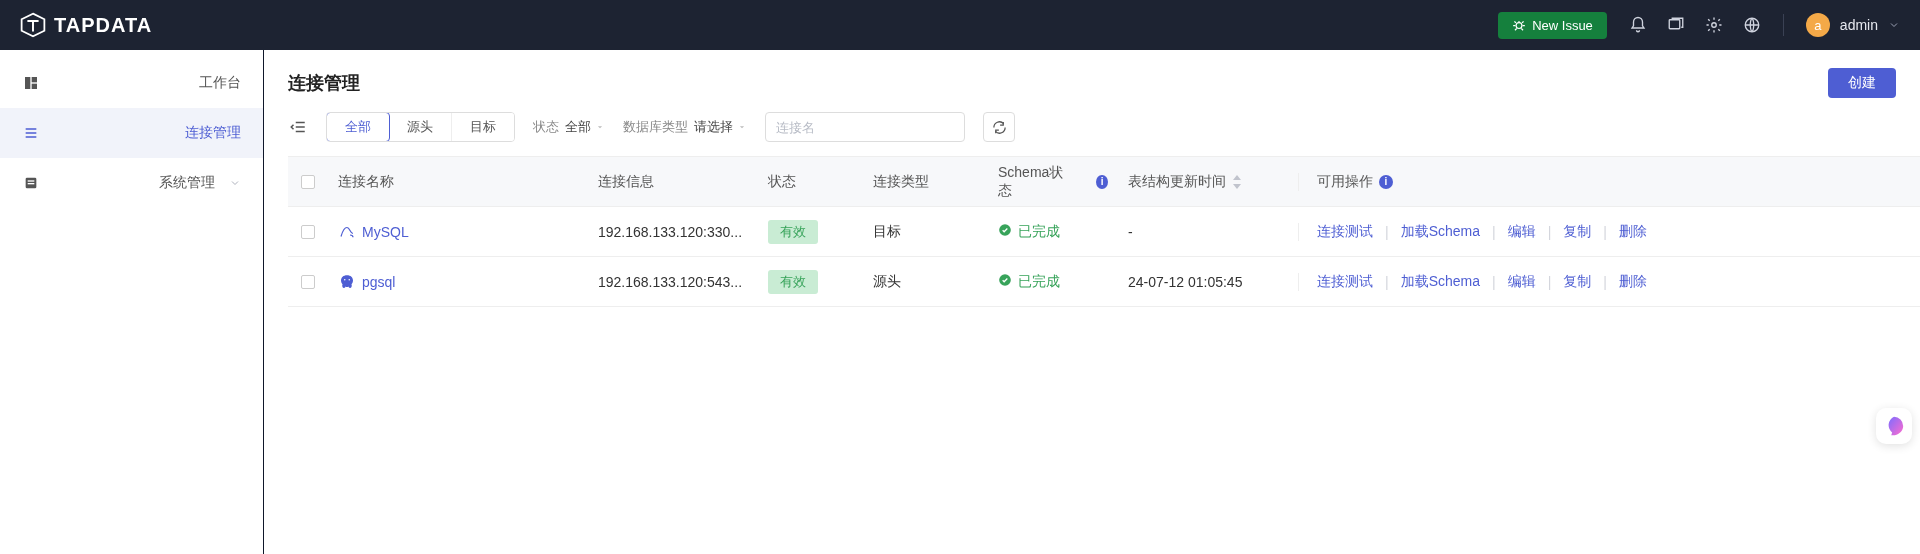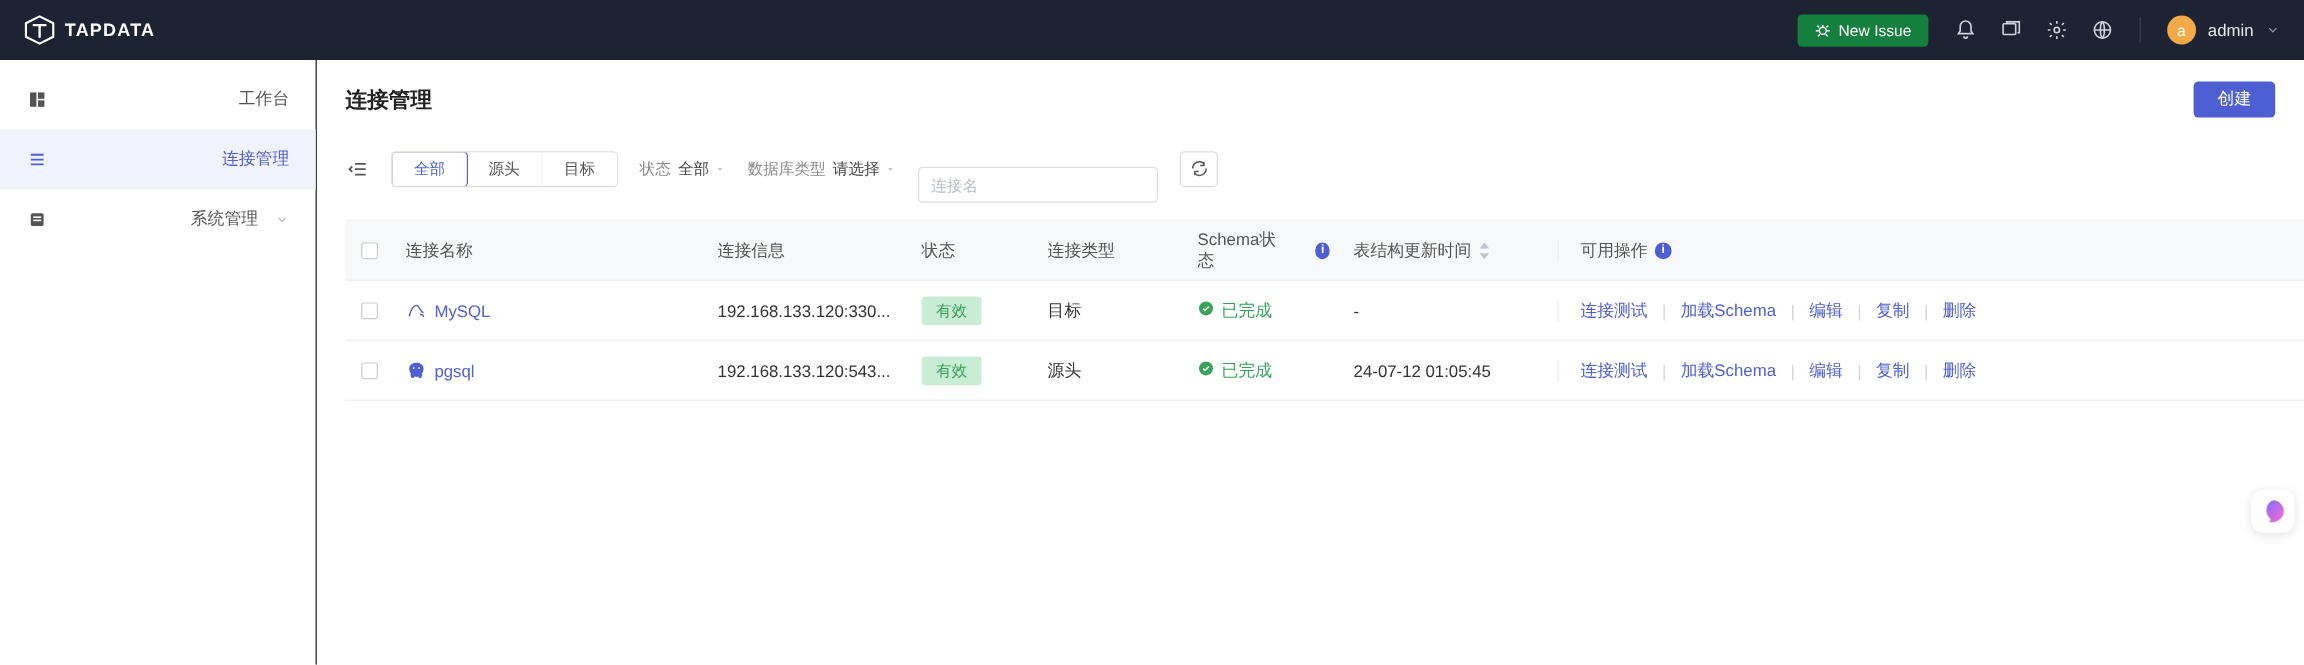--- a/index.html
+++ b/index.html
@@ -8,21 +8,21 @@
 
   
   .header {
     height: 50px;
     background: #1d2332;
     display: flex;
     align-items: center;
     padding: 0 20px;
     color: #fff;
   }
-  .logo { display: flex; align-items: center; gap: 8px; font-weight: 700; letter-spacing: 1px; font-size: 15px; }
+  .logo { display: flex; align-items: center; gap: 8px; font-weight: 700; letter-spacing: 1px; font-size: 20px; }
   .logo-mark svg { display: block; }
   .header-spacer { flex: 1; }
   .btn-new-issue {
     background: #15803d;
     color: #fff;
     border: none;
     border-radius: 4px;
     padding: 6px 14px;
     font-size: 13px;
     display: inline-flex;
@@ -87,21 +87,21 @@
   .collapse-icon { width: 20px; height: 20px; display: inline-flex; align-items: center; justify-content: center; color: #555; cursor: pointer; }
   .seggroup { display: inline-flex; border: 1px solid #ddd; border-radius: 4px; overflow: hidden; }
   .seggroup .seg { padding: 5px 18px; font-size: 13px; border-right: 1px solid #eee; cursor: pointer; color: #555; background: #fff; border-top: none; border-bottom: none; border-left: none; }
   .seggroup .seg:last-child { border-right: none; }
   .seggroup .seg.active { color: #4e5ed3; border: 1px solid #4e5ed3; border-radius: 4px; margin: -1px; z-index: 1; position: relative; }
   .filter { display: inline-flex; align-items: center; gap: 6px; color: #666; font-size: 13px; }
   .filter-label { color: #888; }
   .filter-value { color: #444; cursor: pointer; display: inline-flex; align-items: center; gap: 4px; }
   .search-input {
     width: 200px; height: 30px; border: 1px solid #ddd; border-radius: 4px;
-    padding: 0 10px; font-size: 13px; color: #333; margin-top: 27px;
+    padding: 0 10px; font-size: 13px; color: #333;
   }
   .search-input::placeholder { color: #b8bcc6; }
   .btn-refresh {
     width: 32px; height: 30px; border: 1px solid #ddd; border-radius: 4px;
     background: #fff; display: inline-flex; align-items: center; justify-content: center;
     cursor: pointer; color: #555;
   }
 
   
   .table { width: calc(100% - 0px); margin: 0 24px; border-top: 1px solid #eee; }

